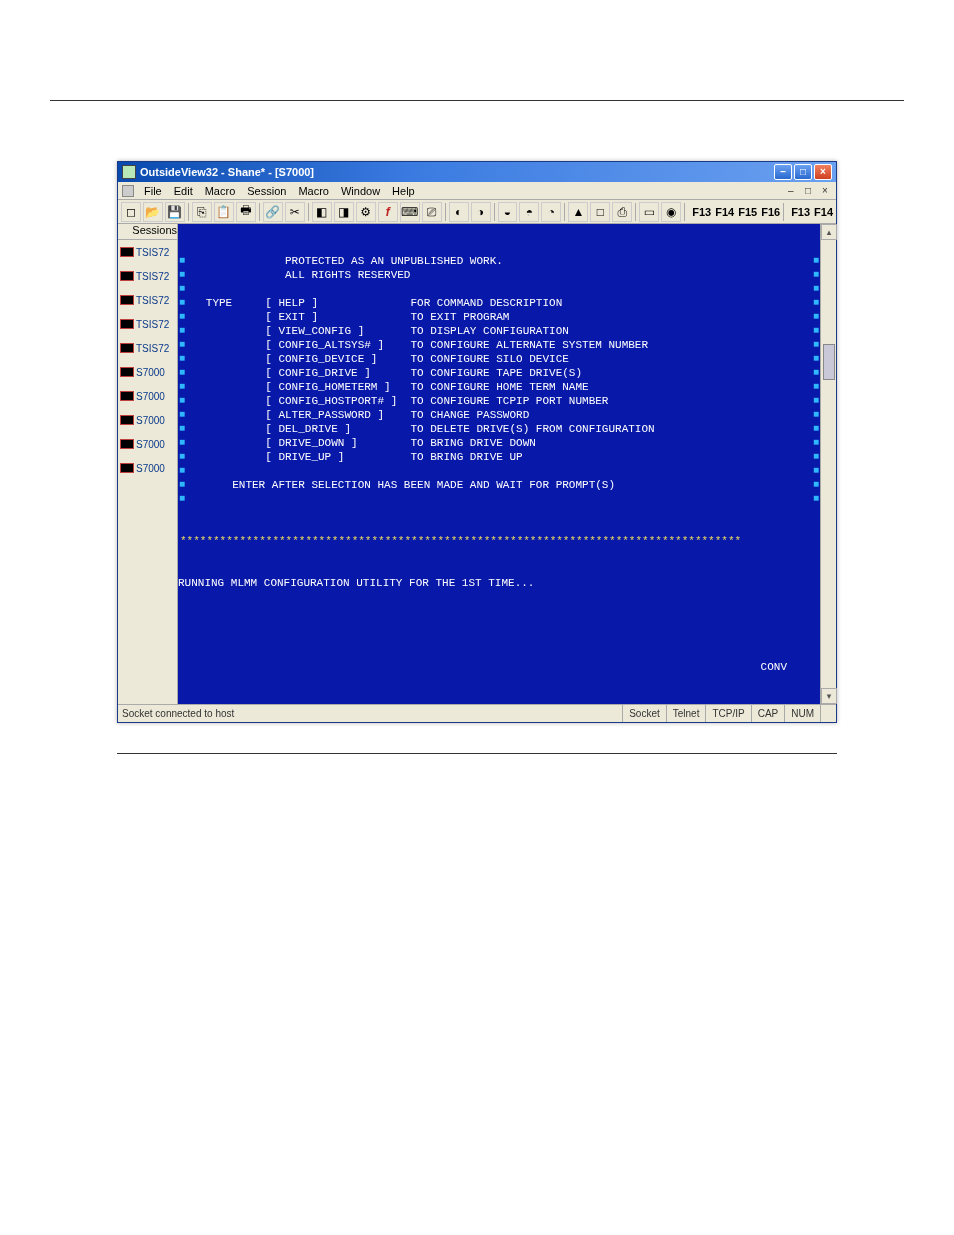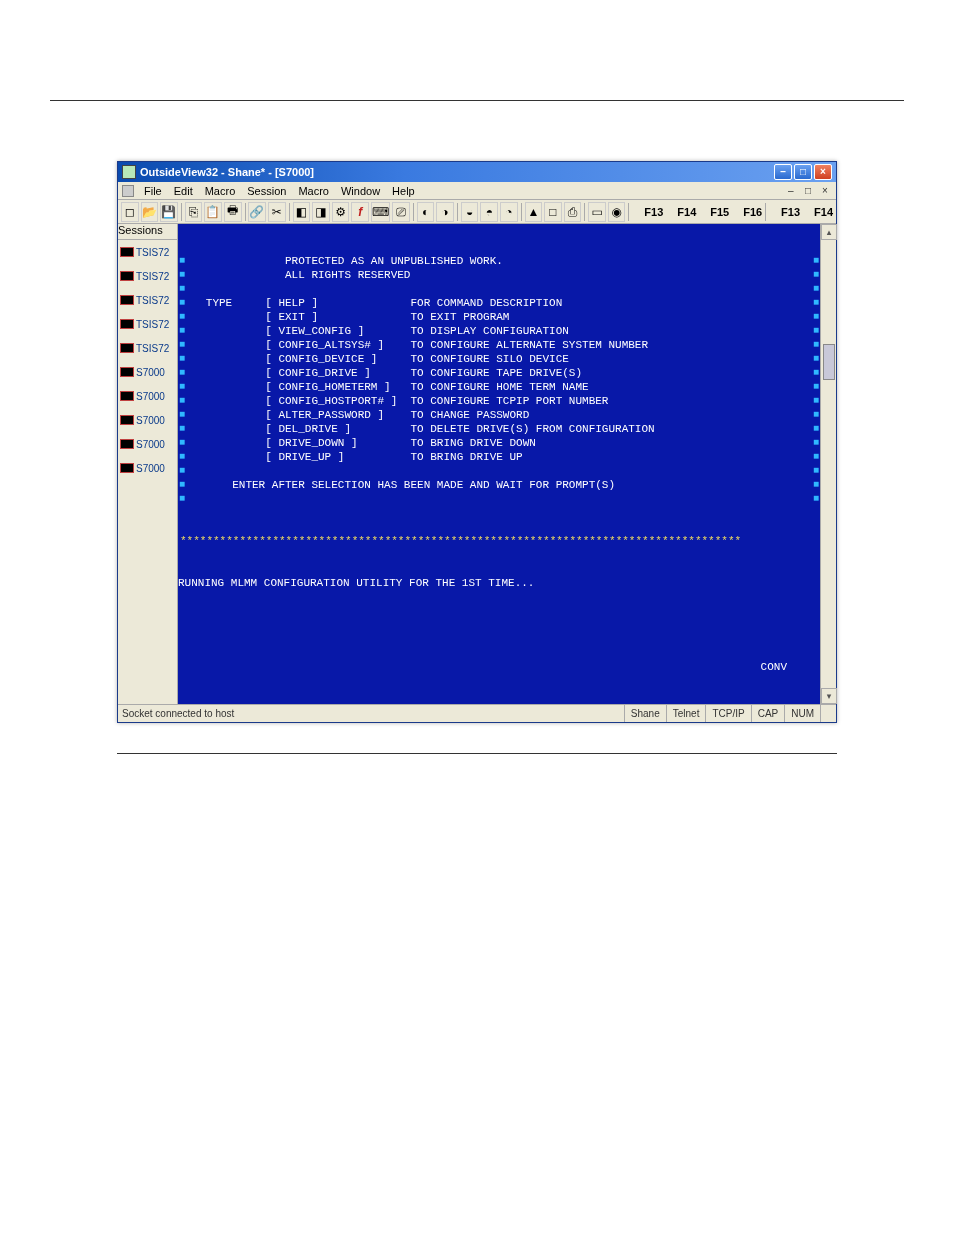--- a/index.html
+++ b/index.html
@@ -100,22 +100,22 @@
     justify-content:center;
     font-size:12px;
   }
   .tb-sep {
     width:1px; height:18px;
     background:#aaa;
     margin:0 2px;
   }
   .fkey-group {
     display:flex;
-    gap:12px;
-    margin-left:12px;
+    gap:2px;
+    margin-left:4px;
   }
   .fkey {
     font-weight:bold;
     font-size:11px;
     color:#000;
     padding:0 1px;
   }
   
   .main-area {
     display:flex;
@@ -123,21 +123,21 @@
   }
   .sessions-panel {
     width: 60px;
     background:#ece9d8;
     border-right:1px solid #aaa;
   }
   .sessions-header {
     background:#ece9d8;
     height:16px;
     font-size:11px;
-    text-align:left;
+    text-align:right;
     border-bottom:1px solid #aaa;
   }
   .session-item {
     height:24px;
     display:flex;
     align-items:center;
     padding:0 2px;
     font-size:10px;
     color:#0a3a8a;
   }
@@ -388,21 +388,21 @@
         <div class="scrollbar">
           <div class="scroll-up">▴</div>
           <div class="scroll-thumb" style="top:120px;height:36px;"></div>
           <div class="scroll-down">▾</div>
         </div>
       </div>
     </div>
 
     <div class="statusbar">
       <div class="status-cell">Socket connected to host</div>
-      <div class="status-cell">Shane</div>
+      <div class="status-cell">Socket</div>
       <div class="status-cell">Telnet</div>
       <div class="status-cell">TCP/IP</div>
       <div class="status-cell">CAP</div>
       <div class="status-cell">NUM</div>
       <div class="status-cell" style="width:16px;"></div>
     </div>
 
   </div>
 
   <div class="hr2"></div>

